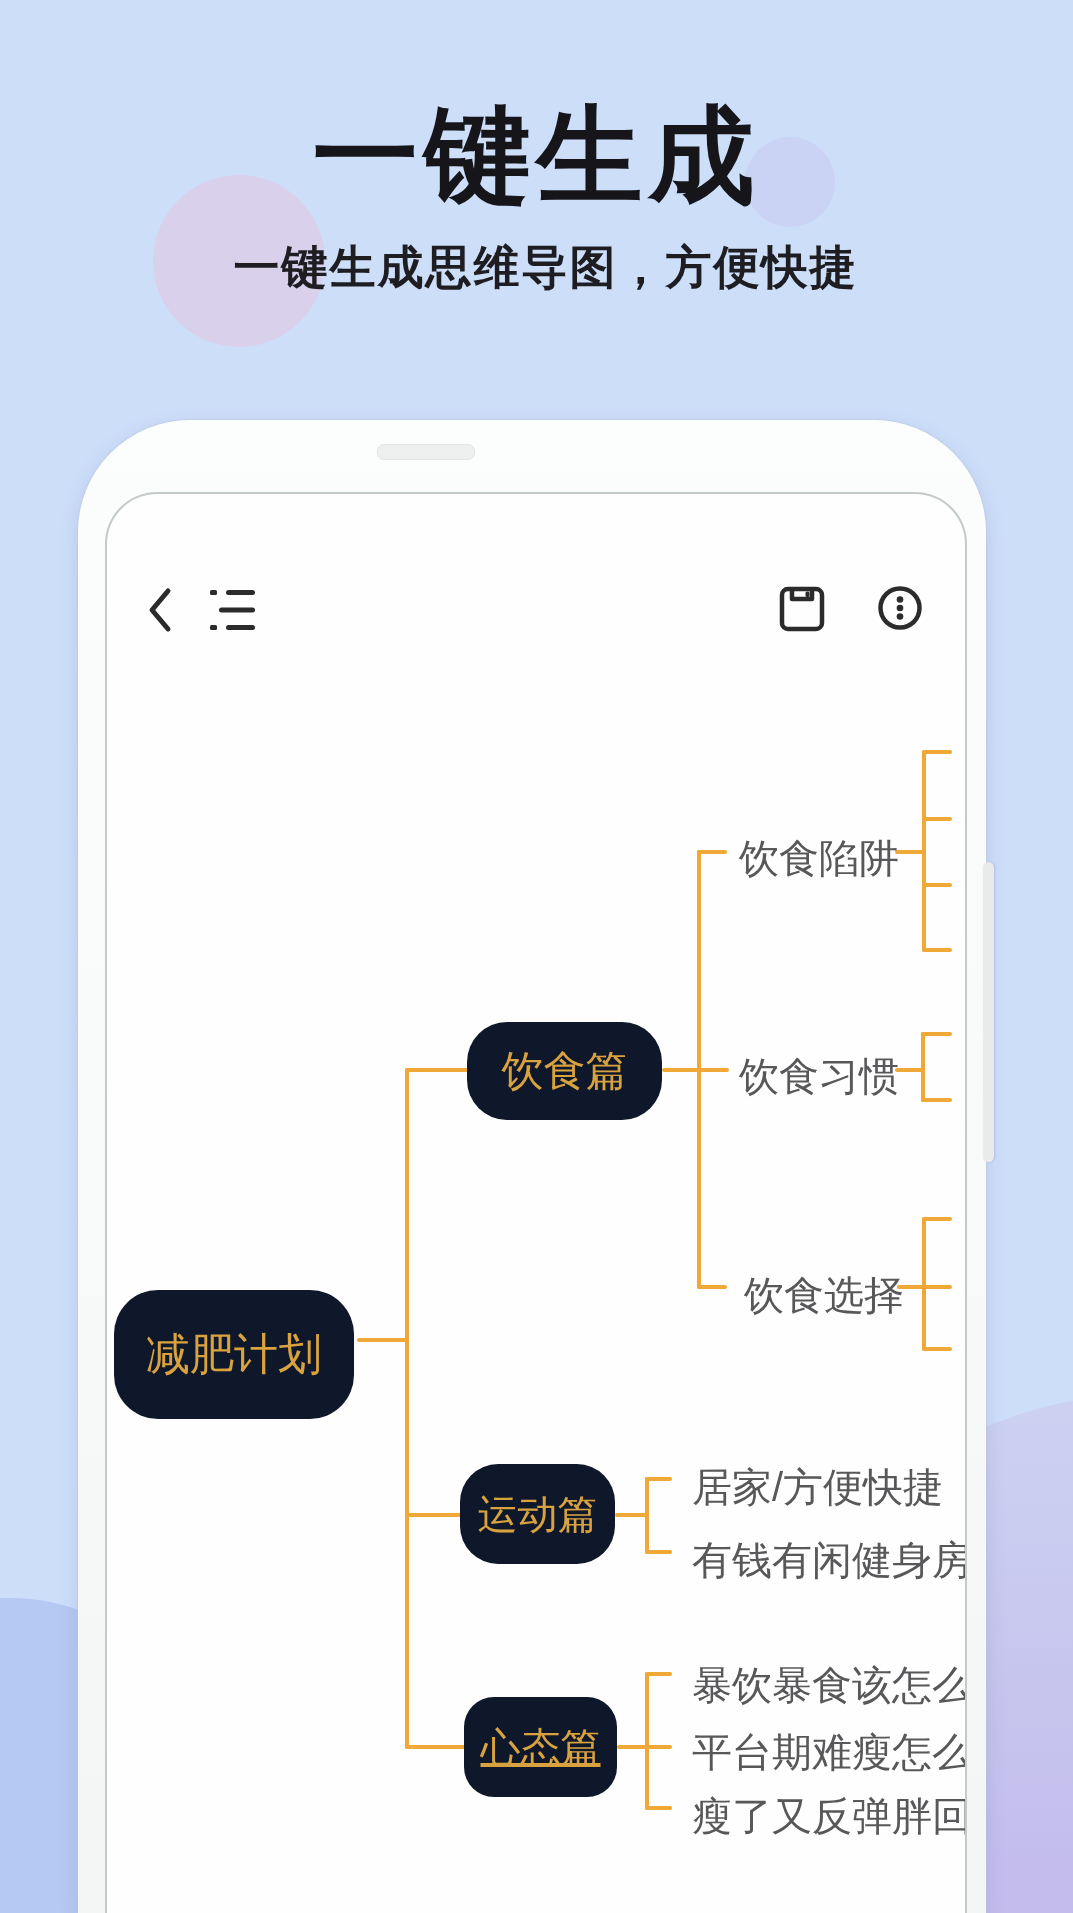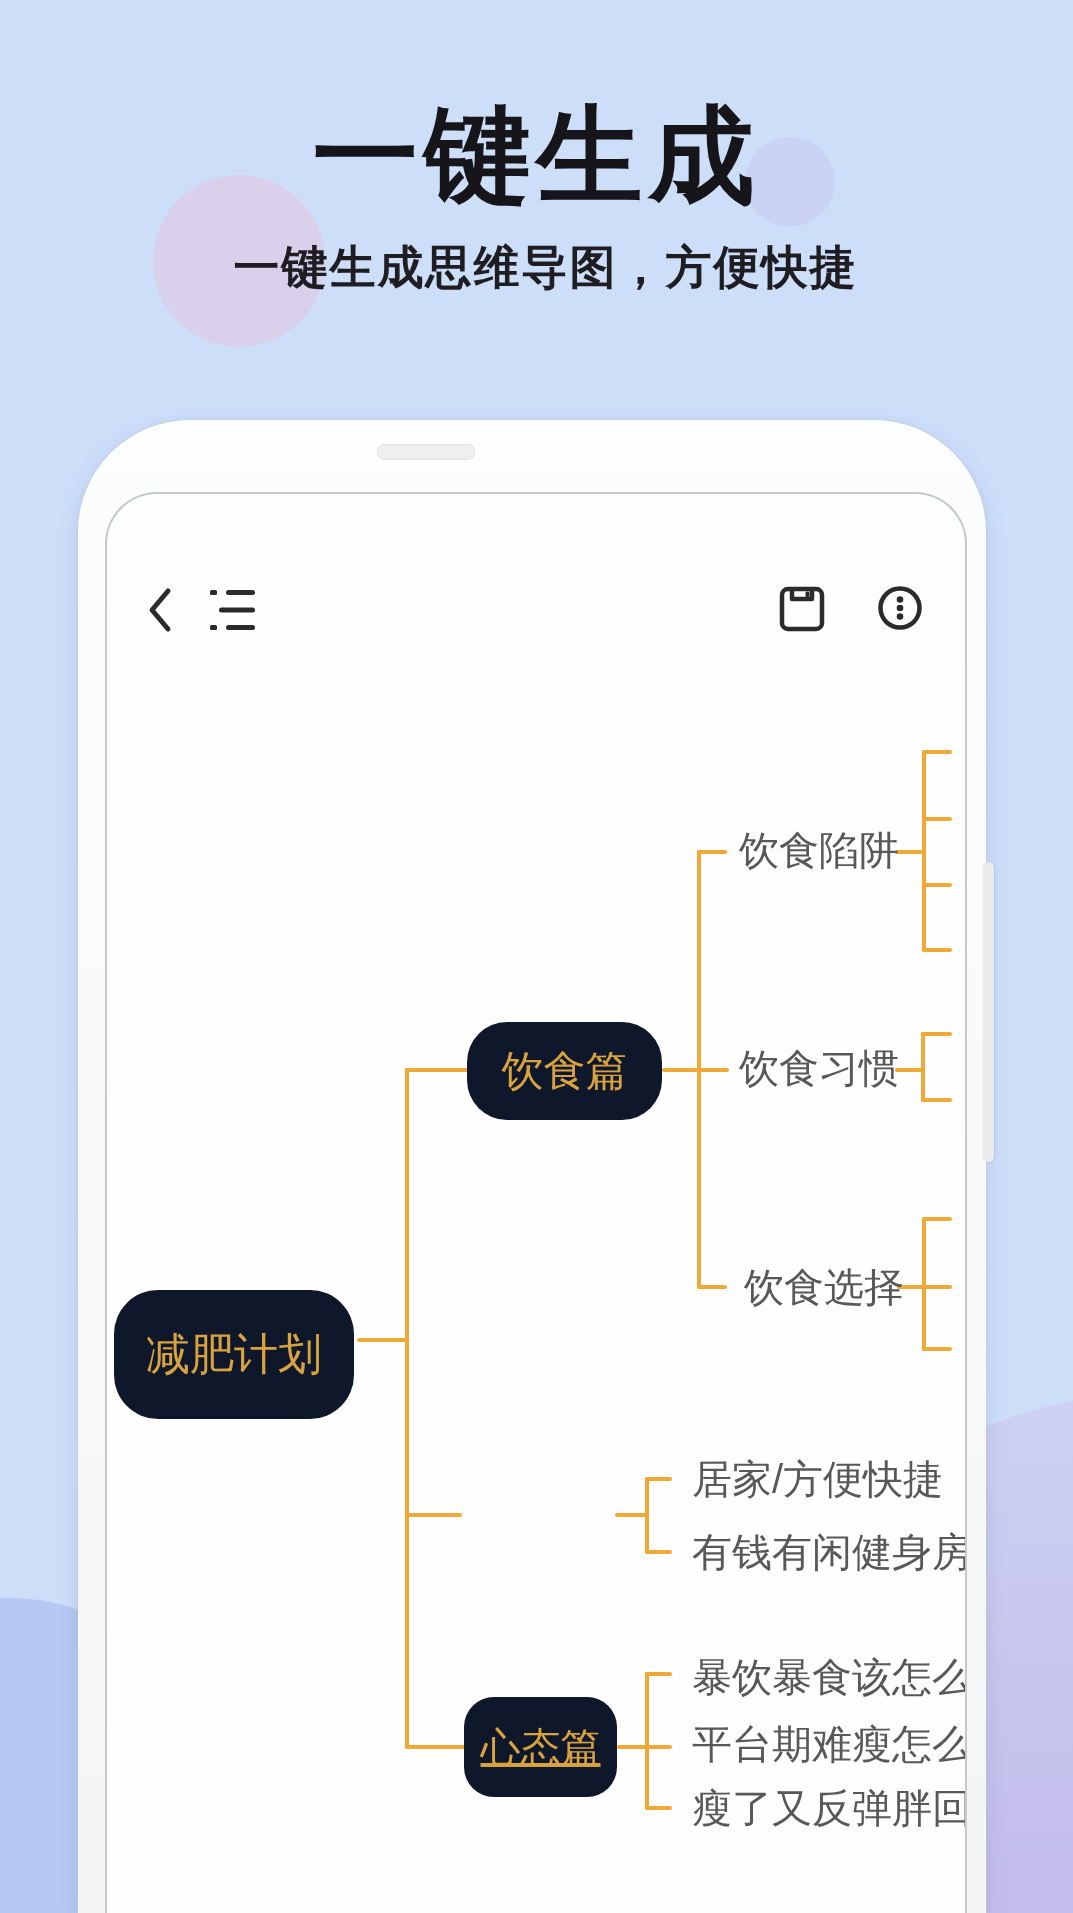--- a/index.html
+++ b/index.html
@@ -34,21 +34,21 @@
   .tb{position:absolute;}
 
   
   .hline{position:absolute;height:4px;background:#f0a836;border-radius:2px;}
   .vline{position:absolute;width:4px;background:#f0a836;border-radius:2px;}
   .node{position:absolute;background:#0f172a;color:#d8a23f;display:flex;align-items:center;justify-content:center;white-space:nowrap;}
   .node-root{left:7px;top:796px;width:240px;height:129px;border-radius:44px;font-size:44px;}
   .node-b1{left:360px;top:528px;width:195px;height:98px;border-radius:40px;font-size:42px;}
   .node-b2{left:353px;top:970px;width:155px;height:100px;border-radius:38px;font-size:40px;}
   .node-b3{left:357px;top:1203px;width:153px;height:100px;border-radius:30px;font-size:40px;text-decoration:underline;}
-  .leaf{position:absolute;font-size:40px;line-height:46px;color:#58585a;white-space:nowrap;}
+  .leaf{position:absolute;font-size:40px;line-height:46px;color:#58585a;white-space:nowrap;margin-top:8px;}
 </style>
 </head>
 <body>
 
 <div class="page">
 
   <div class="circle c-pink"></div>
   <div class="circle c-tr"></div>
   <div class="circle c-bl"></div>
   <div class="circle c-br"></div>
@@ -127,20 +127,23 @@
     <div class="vline" style="left:538px;top:1178px;height:138px;"></div>
     <div class="hline" style="left:538px;top:1178px;width:27px;"></div>
     <div class="hline" style="left:538px;top:1312px;width:27px;"></div>
 
     <div class="node node-root">
       <span>减肥计划</span>
     </div>
     <div class="node node-b1">
       <span>饮食篇</span>
     </div>
+    <div class="node node-b2">
+      <span>运动篇</span>
+    </div>
     <div class="node node-b3">
       <span>心态篇</span>
     </div>
 
     <div class="leaf" style="left:632px;top:333px;">饮食陷阱</div>
     <div class="leaf" style="left:632px;top:551px;">饮食习惯</div>
     <div class="leaf" style="left:637px;top:770px;">饮食选择</div>
     <div class="leaf" style="left:585px;top:962px;">居家/方便快捷</div>
     <div class="leaf" style="left:585px;top:1035px;">有钱有闲健身房</div>
     <div class="leaf" style="left:585px;top:1160px;">暴饮暴食该怎么</div>

